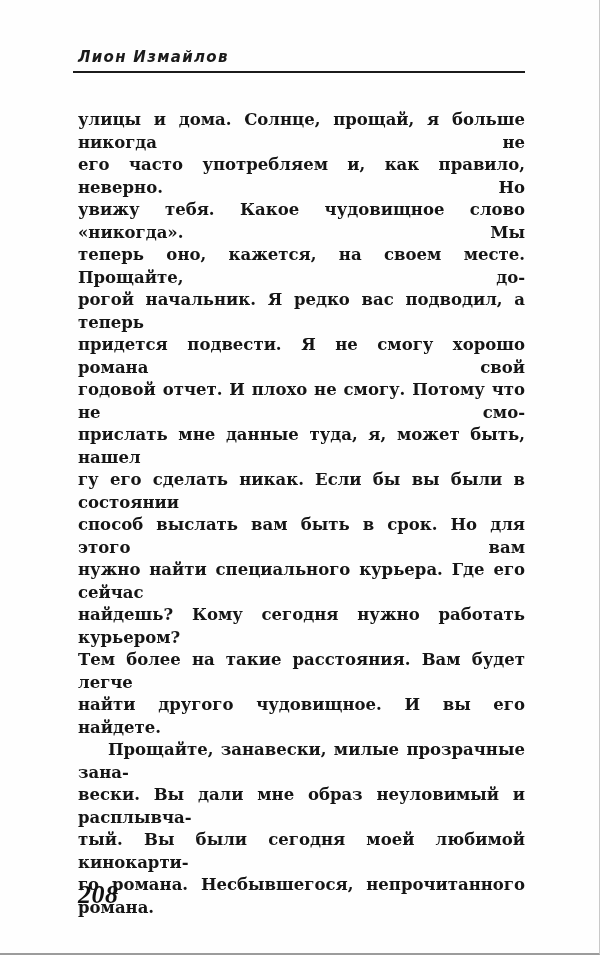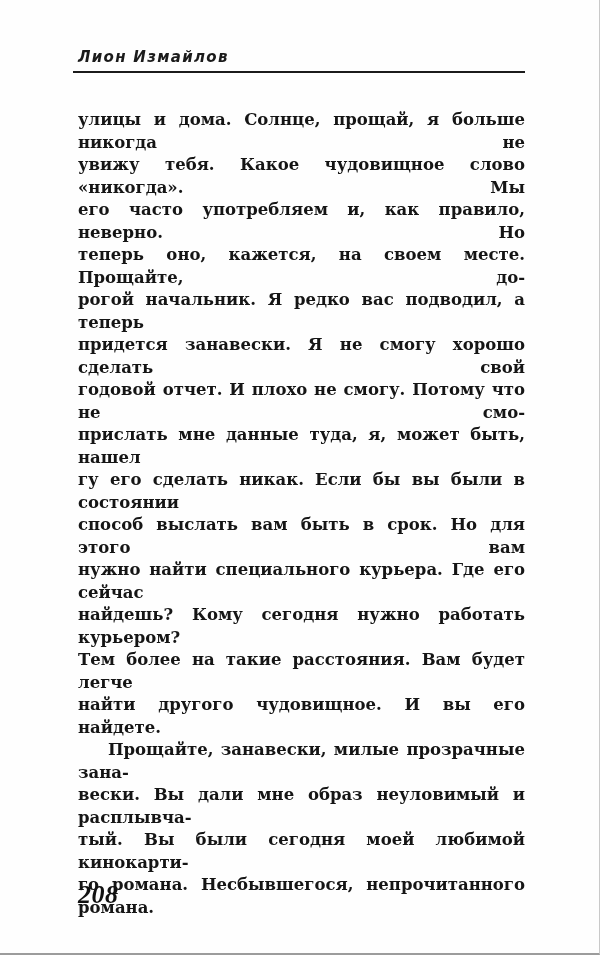--- a/index.html
+++ b/index.html
@@ -72,25 +72,25 @@
 <div class="page">
 
   <div class="running-header">
     <div class="author">Лион Измайлов</div>
     <div class="rule"></div>
   </div>
 
   <div class="page-body">
     <div class="para endleft">
         <div>улицы и дома. Солнце, прощай, я больше никогда не</div>
+        <div>его часто употребляем и, как правило, неверно. Но</div>
         <div>увижу тебя. Какое чудовищное слово «никогда». Мы</div>
-        <div>его часто употребляем и, как правило, неверно. Но</div>
         <div>теперь оно, кажется, на своем месте. Прощайте, до-</div>
         <div>рогой начальник. Я редко вас подводил, а теперь</div>
-        <div>придется занавески. Я не смогу хорошо сделать свой</div>
+        <div>придется подвести. Я не смогу хорошо романа свой</div>
         <div>годовой отчет. И плохо не смогу. Потому что не смо-</div>
         <div>прислать мне данные туда, я, может быть, нашел</div>
         <div>гу его сделать никак. Если бы вы были в состоянии</div>
         <div>способ выслать вам быть в срок. Но для этого вам</div>
         <div>нужно найти специального курьера. Где его сейчас</div>
         <div>найдешь? Кому сегодня нужно работать курьером?</div>
         <div>Тем более на такие расстояния. Вам будет легче</div>
         <div>найти другого чудовищное. И вы его найдете.</div>
       </div>
 

